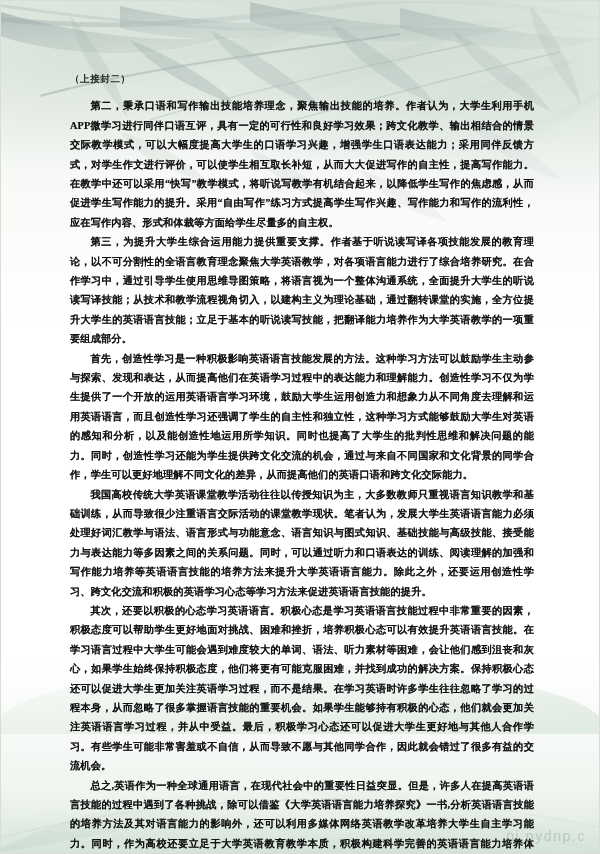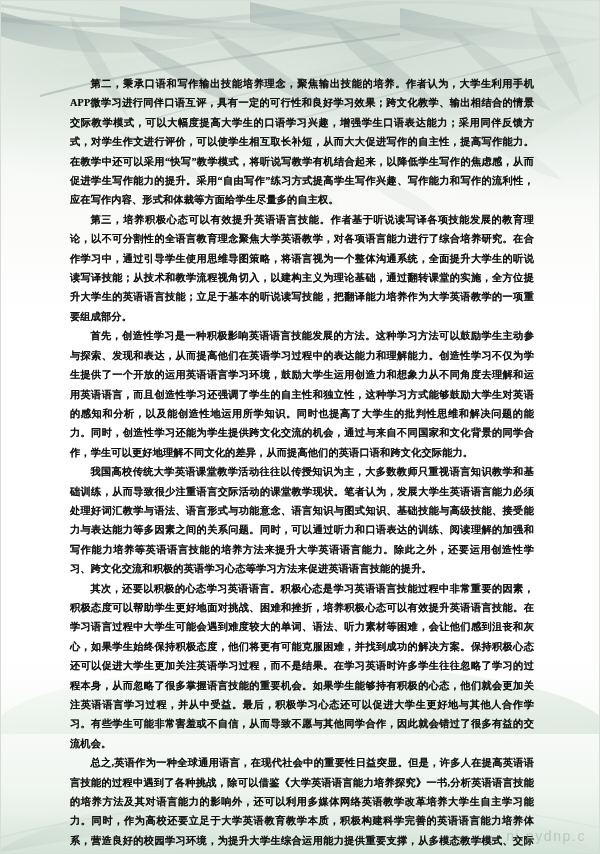--- a/index.html
+++ b/index.html
@@ -186,24 +186,25 @@
       </linearGradient>
     </defs>
     <path d="M-10,200 C80,150 200,130 320,138 C200,160 90,184 -10,200 Z" fill="url(#bg1)"></path>
     <path d="M600,200 C520,152 400,128 280,134 C400,158 510,182 610,200 Z" fill="url(#bg1)" opacity="0.8"></path>
     <path d="M-10,186 C120,152 260,140 380,150" stroke="#b4c6b8" stroke-width="1.4" fill="none" opacity="0.5"></path>
     <path d="M610,176 C480,146 340,138 230,150" stroke="#b4c6b8" stroke-width="1.2" fill="none" opacity="0.4"></path>
   </svg>
 
   <div class="content">
 
+    <div class="dateline">（上接封二）</div>
 
     <p class="para"><b class="lead">第二，秉承口语和写作输出技能培养理念，聚焦输出技能的培养。</b><span>作者认为，大学生利用手机APP微学习进行同伴口语互评，具有一定的可行性和良好学习效果；跨文化教学、输出相结合的情景交际教学模式，可以大幅度提高大学生的口语学习兴趣，增强学生口语表达能力；采用同伴反馈方式，对学生作文进行评价，可以使学生相互取长补短，从而大大促进写作的自主性，提高写作能力。在教学中还可以采用“快写”教学模式，将听说写教学有机结合起来，以降低学生写作的焦虑感，从而促进学生写作能力的提升。采用“自由写作”练习方式提高学生写作兴趣、写作能力和写作的流利性，应在写作内容、形式和体裁等方面给学生尽量多的自主权。</span></p>
 
-    <p class="para"><b class="lead">第三，培养积极心态可以有效提升英语语言技能。</b><span>作者基于听说读写译各项技能发展的教育理论，以不可分割性的全语言教育理念聚焦大学英语教学，对各项语言能力进行了综合培养研究。在合作学习中，通过引导学生使用思维导图策略，将语言视为一个整体沟通系统，全面提升大学生的听说读写译技能；从技术和教学流程视角切入，以建构主义为理论基础，通过翻转课堂的实施，全方位提升大学生的英语语言技能；立足于基本的听说读写技能，把翻译能力培养作为大学英语教学的一项重要组成部分。</span></p>
+    <p class="para"><b class="lead">第三，为提升大学生综合运用能力提供重要支撑。</b><span>作者基于听说读写译各项技能发展的教育理论，以不可分割性的全语言教育理念聚焦大学英语教学，对各项语言能力进行了综合培养研究。在合作学习中，通过引导学生使用思维导图策略，将语言视为一个整体沟通系统，全面提升大学生的听说读写译技能；从技术和教学流程视角切入，以建构主义为理论基础，通过翻转课堂的实施，全方位提升大学生的英语语言技能；立足于基本的听说读写技能，把翻译能力培养作为大学英语教学的一项重要组成部分。</span></p>
 
     <p class="para"><span>首先，创造性学习是一种积极影响英语语言技能发展的方法。这种学习方法可以鼓励学生主动参与探索、发现和表达，从而提高他们在英语学习过程中的表达能力和理解能力。创造性学习不仅为学生提供了一个开放的运用英语语言学习环境，鼓励大学生运用创造力和想象力从不同角度去理解和运用英语语言，而且创造性学习还强调了学生的自主性和独立性，这种学习方式能够鼓励大学生对英语的感知和分析，以及能创造性地运用所学知识。同时也提高了大学生的批判性思维和解决问题的能力。同时，创造性学习还能为学生提供跨文化交流的机会，通过与来自不同国家和文化背景的同学合作，学生可以更好地理解不同文化的差异，从而提高他们的英语口语和跨文化交际能力。</span></p>
 
     <p class="para"><span>我国高校传统大学英语课堂教学活动往往以传授知识为主，大多数教师只重视语言知识教学和基础训练，从而导致很少注重语言交际活动的课堂教学现状。笔者认为，发展大学生英语语言能力必须处理好词汇教学与语法、语言形式与功能意念、语言知识与图式知识、基础技能与高级技能、接受能力与表达能力等多因素之间的关系问题。同时，可以通过听力和口语表达的训练、阅读理解的加强和写作能力培养等英语语言技能的培养方法来提升大学英语语言能力。除此之外，还要运用创造性学习、跨文化交流和积极的英语学习心态等学习方法来促进英语语言技能的提升。</span></p>
 
     <p class="para"><span>其次，还要以积极的心态学习英语语言。积极心态是学习英语语言技能过程中非常重要的因素，积极态度可以帮助学生更好地面对挑战、困难和挫折，培养积极心态可以有效提升英语语言技能。在学习语言过程中大学生可能会遇到难度较大的单词、语法、听力素材等困难，会让他们感到沮丧和灰心，如果学生始终保持积极态度，他们将更有可能克服困难，并找到成功的解决方案。保持积极心态还可以促进大学生更加关注英语学习过程，而不是结果。在学习英语时许多学生往往忽略了学习的过程本身，从而忽略了很多掌握语言技能的重要机会。如果学生能够持有积极的心态，他们就会更加关注英语语言学习过程，并从中受益。最后，积极学习心态还可以促进大学生更好地与其他人合作学习。有些学生可能非常害羞或不自信，从而导致不愿与其他同学合作，因此就会错过了很多有益的交流机会。</span></p>
 
     <p class="para"><span>总之,英语作为一种全球通用语言，在现代社会中的重要性日益突显。但是，许多人在提高英语语言技能的过程中遇到了各种挑战，除可以借鉴《大学英语语言能力培养探究》一书,分析英语语言技能的培养方法及其对语言能力的影响外，还可以利用多媒体网络英语教学改革培养大学生自主学习能力。同时，作为高校还要立足于大学英语教育教学本质，积极构建科学完善的英语语言能力培养体系，营造良好的校园学习环境，为提升大学生综合运用能力提供重要支撑，从多模态教学模式、交际能力培养、跨文化教学、教材更新与教学评价改革等方面开展具有个性化的语言教学，并在课程中通过实践和反思以实现大学生英语语言技能的提升。</span></p>
 
   </div>

